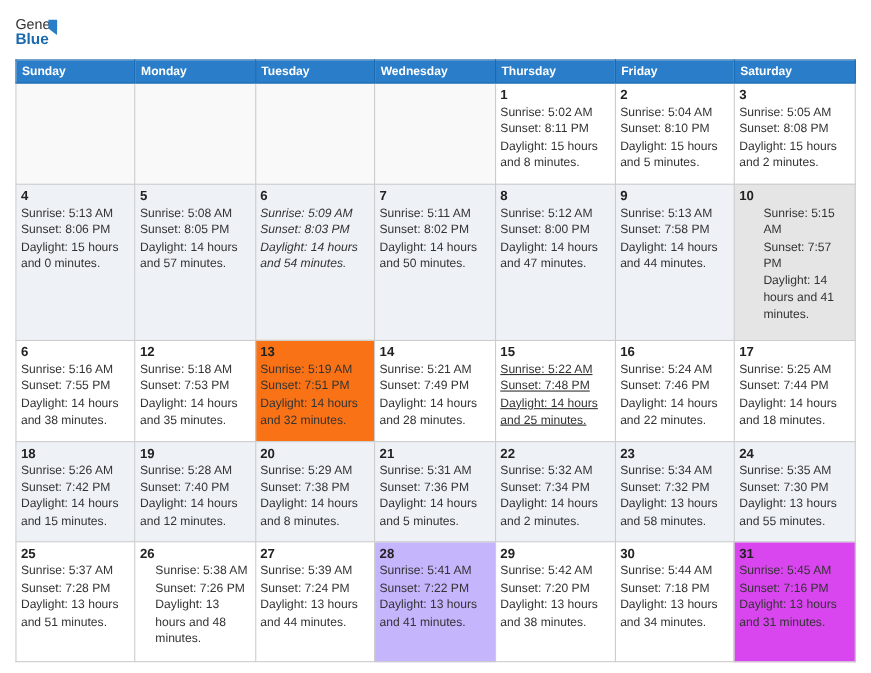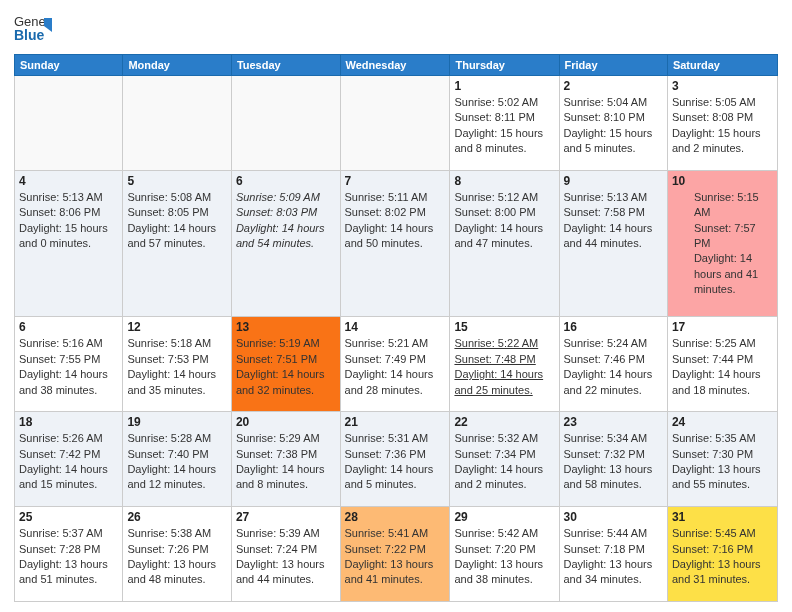--- a/index.html
+++ b/index.html
@@ -168,21 +168,21 @@
             <div class="day-content" style="white-space: pre-line;">Sunrise: 5:12 AM
 Sunset: 8:00 PM
 Daylight: 14 hours and 47 minutes.</div>
           </td>
           <td style="background: rgb(238, 242, 247);">
             <span class="day-number">9</span>
             <div class="day-content" style="white-space: pre-line;">Sunrise: 5:13 AM
 Sunset: 7:58 PM
 Daylight: 14 hours and 44 minutes.</div>
           </td>
-          <td style="background: #fca5a5;">
+          <td style="background: #e5e5e5;">
             <span class="day-number">10</span>
             <div class="day-content" style="white-space: pre-line; margin-left: 22px;">Sunrise: 5:15 AM
 Sunset: 7:57 PM
 Daylight: 14 hours and 41 minutes.</div>
           </td>
         </tr>
         <tr>
           <td style="background: rgb(255, 255, 255);">
             <span class="day-number">6</span>
             <div class="day-content" style="white-space: pre-line;">Sunrise: 5:16 AM
@@ -272,49 +272,49 @@
         </tr>
         <tr>
           <td style="background: rgb(255, 255, 255);">
             <span class="day-number">25</span>
             <div class="day-content" style="white-space: pre-line;">Sunrise: 5:37 AM
 Sunset: 7:28 PM
 Daylight: 13 hours and 51 minutes.</div>
           </td>
           <td style="background: rgb(255, 255, 255);">
             <span class="day-number">26</span>
-            <div class="day-content" style="white-space: pre-line;">Sunrise: 5:38 AM
+            <div class="day-content" style="white-space: pre-line; margin-left: 14px;">Sunrise: 5:38 AM
 Sunset: 7:26 PM
 Daylight: 13 hours and 48 minutes.</div>
           </td>
           <td style="background: rgb(255, 255, 255);">
             <span class="day-number">27</span>
             <div class="day-content" style="white-space: pre-line;">Sunrise: 5:39 AM
 Sunset: 7:24 PM
 Daylight: 13 hours and 44 minutes.</div>
           </td>
-          <td style="background: #fdba74;">
+          <td style="background: #c4b5fd;">
             <span class="day-number">28</span>
             <div class="day-content" style="white-space: pre-line;">Sunrise: 5:41 AM
 Sunset: 7:22 PM
 Daylight: 13 hours and 41 minutes.</div>
           </td>
           <td style="background: rgb(255, 255, 255);">
             <span class="day-number">29</span>
             <div class="day-content" style="white-space: pre-line;">Sunrise: 5:42 AM
 Sunset: 7:20 PM
 Daylight: 13 hours and 38 minutes.</div>
           </td>
           <td style="background: rgb(255, 255, 255);">
             <span class="day-number">30</span>
             <div class="day-content" style="white-space: pre-line;">Sunrise: 5:44 AM
 Sunset: 7:18 PM
 Daylight: 13 hours and 34 minutes.</div>
           </td>
-          <td style="background: #fde047; margin-left: 44px;">
+          <td style="background: #d946ef; margin-left: 44px;">
             <span class="day-number">31</span>
             <div class="day-content" style="white-space: pre-line;">Sunrise: 5:45 AM
 Sunset: 7:16 PM
 Daylight: 13 hours and 31 minutes.</div>
           </td>
         </tr>
       </tbody>
   </table>
 </div>
 

